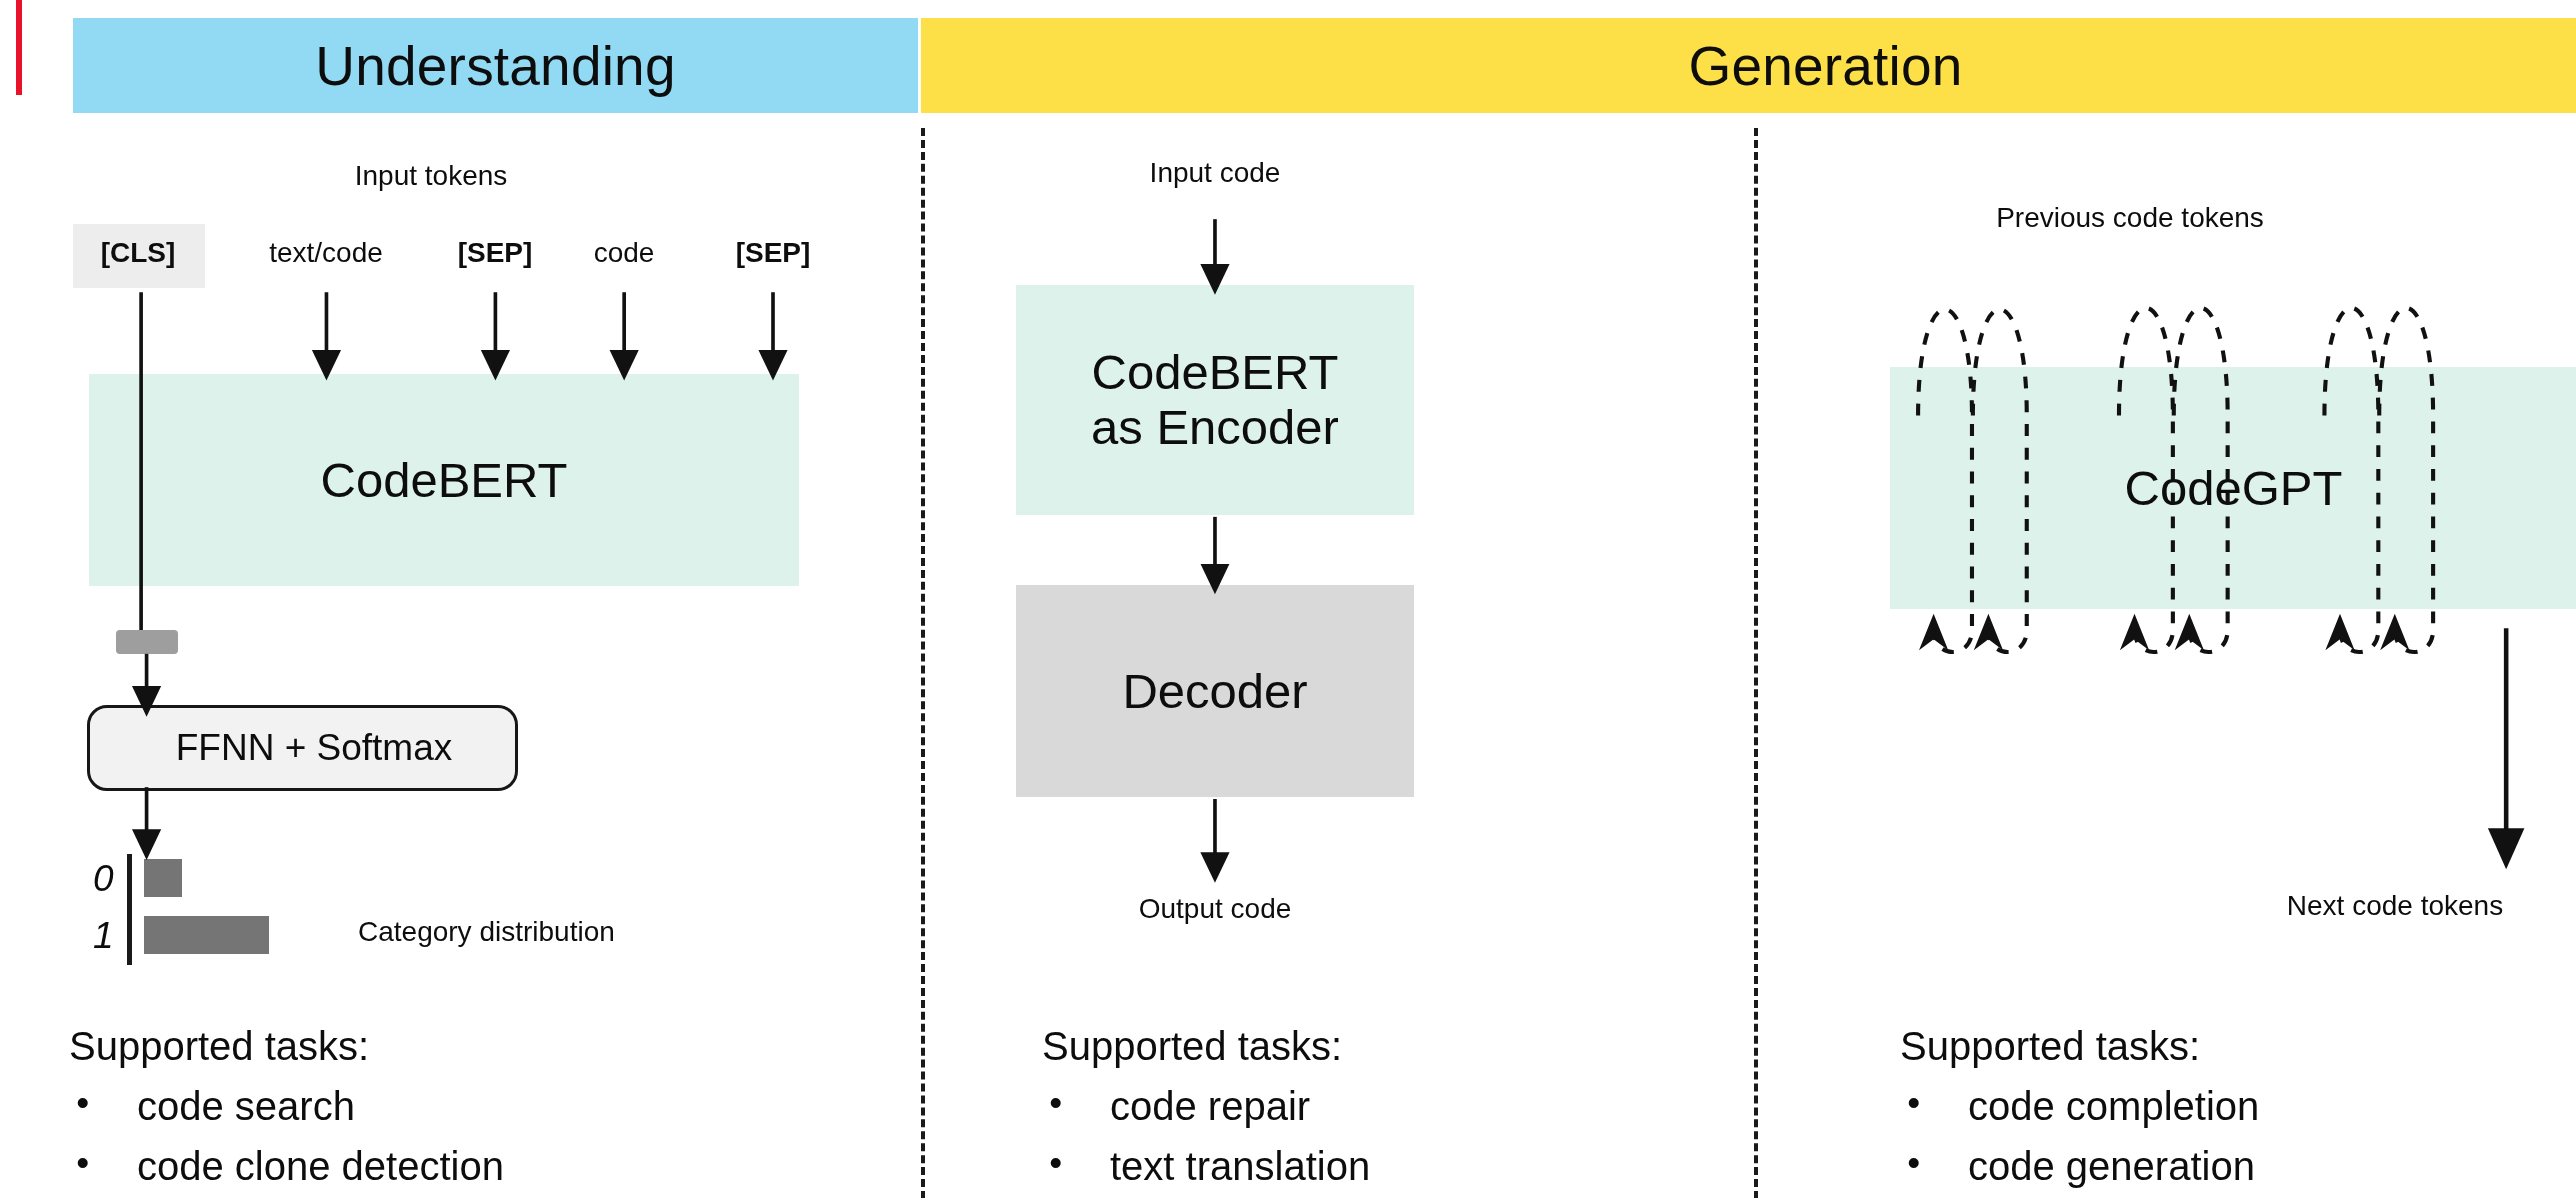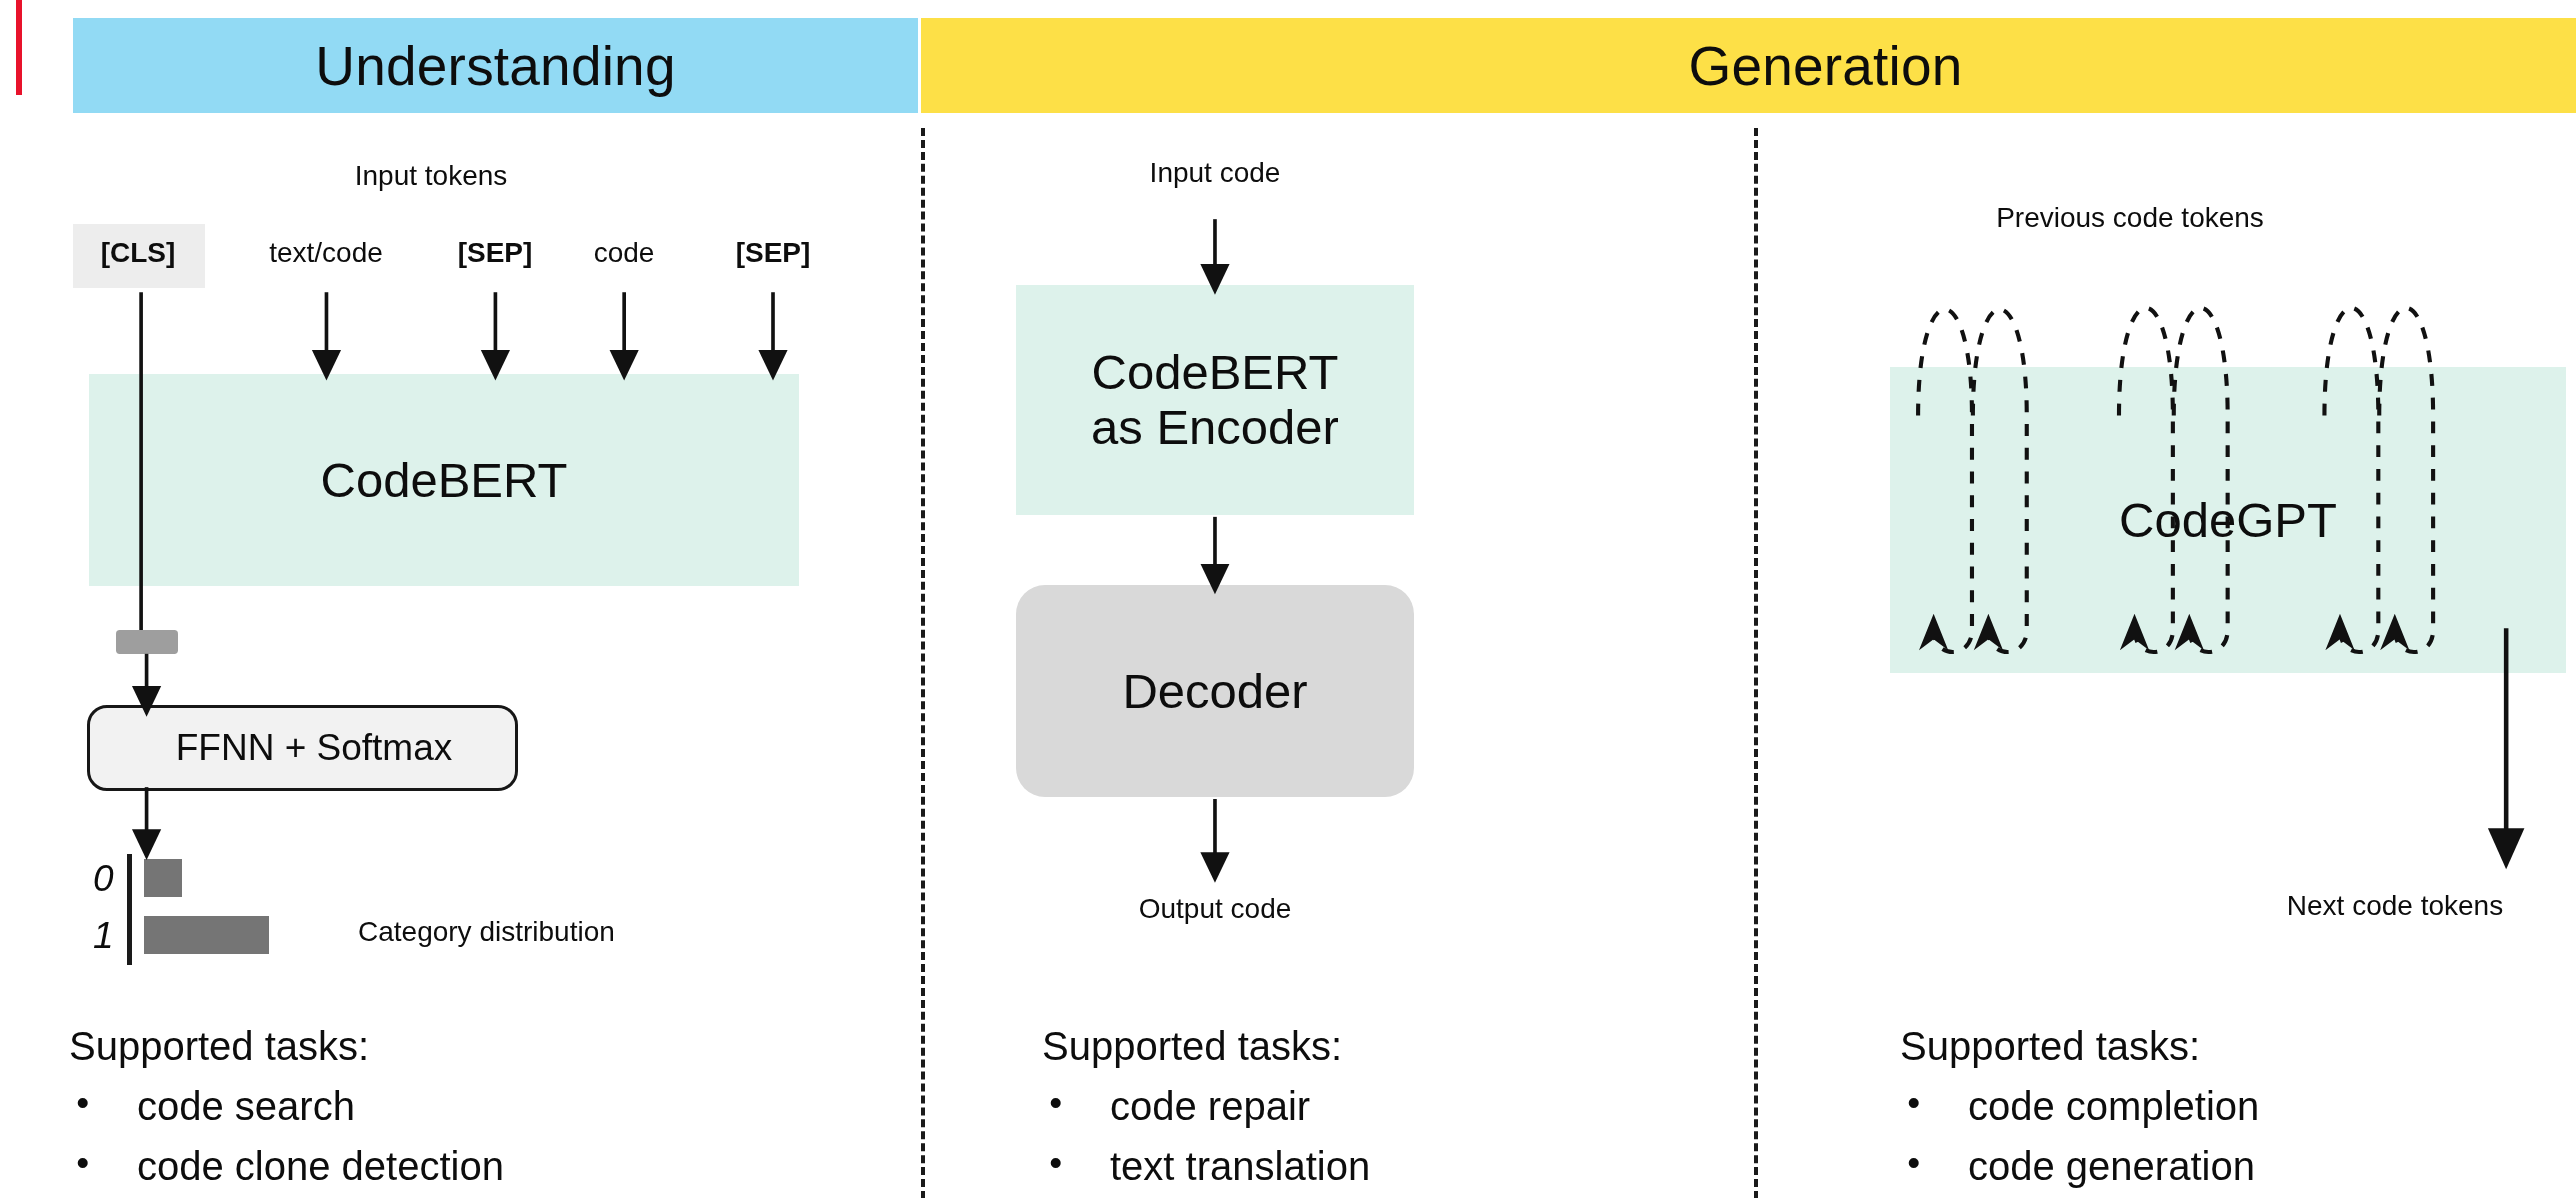--- a/index.html
+++ b/index.html
@@ -130,21 +130,21 @@
     </ul>
   </div>
 
   <div class="txt txt-c" style="left:1199px;top:159px;">Input code</div>
 
   <div class="box box-green" style="left: 1000px; top: 285px; width: 398px; height: 230px; background: rgb(221, 242, 235);">
     <div class="box-label">CodeBERT
 as Encoder</div>
   </div>
 
-  <div class="box box-gray" style="left: 1000px; top: 585px; width: 398px; height: 212px; background: rgb(217, 217, 217); border-radius: 29px;">
+  <div class="box box-gray" style="left: 1000px; top: 585px; width: 398px; height: 212px; background: rgb(217, 217, 217);">
     <div class="box-label">Decoder</div>
   </div>
 
   <div class="txt txt-c" style="left:1199px;top:895px;">Output code</div>
 
   <div class="tasks" style="left:1026px;top:1026px;">
     <div class="head">Supported tasks:</div>
     <ul>
       <li>
         <span class="bullet">•</span>
@@ -152,21 +152,21 @@
       </li>
       <li>
         <span class="bullet">•</span>
         <span class="lbl">text translation</span>
       </li>
     </ul>
   </div>
 
   <div class="txt txt-c" style="left:2114px;top:204px;">Previous code tokens</div>
 
-  <div class="box box-green" style="left: 1874px; top: 367px; width: 676px; height: 306px; background: rgb(221, 242, 235);">
+  <div class="box box-green" style="left: 1874px; top: 367px; width: 676px; height: 242px; background: rgb(221, 242, 235); padding-left: 11px;">
     <div class="box-label">CodeGPT</div>
   </div>
 
   <div class="txt txt-c" style="left:2379px;top:892px;">Next code tokens</div>
 
   <div class="tasks" style="left:1884px;top:1026px;">
     <div class="head">Supported tasks:</div>
     <ul>
       <li>
         <span class="bullet">•</span>

